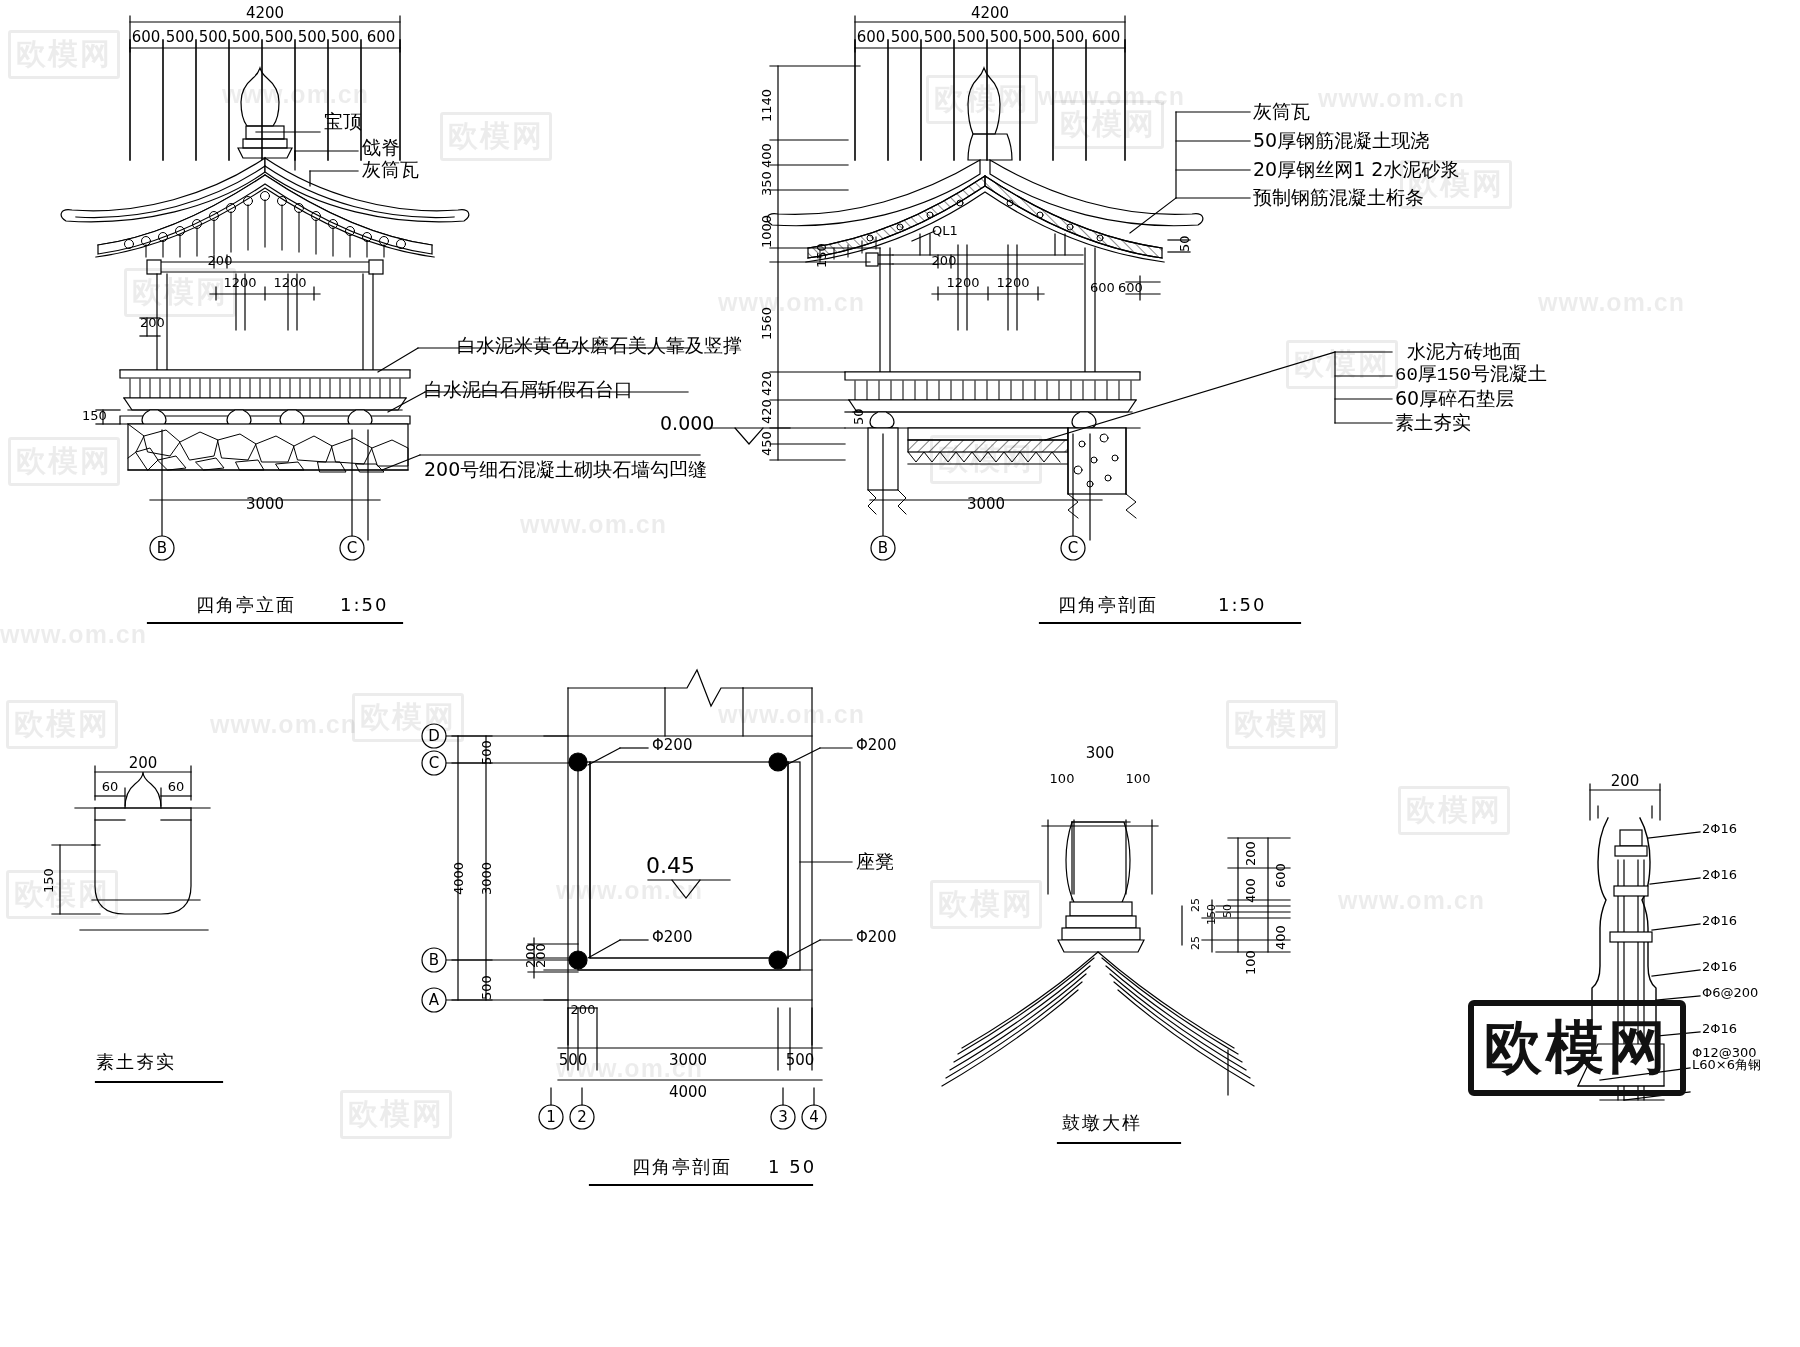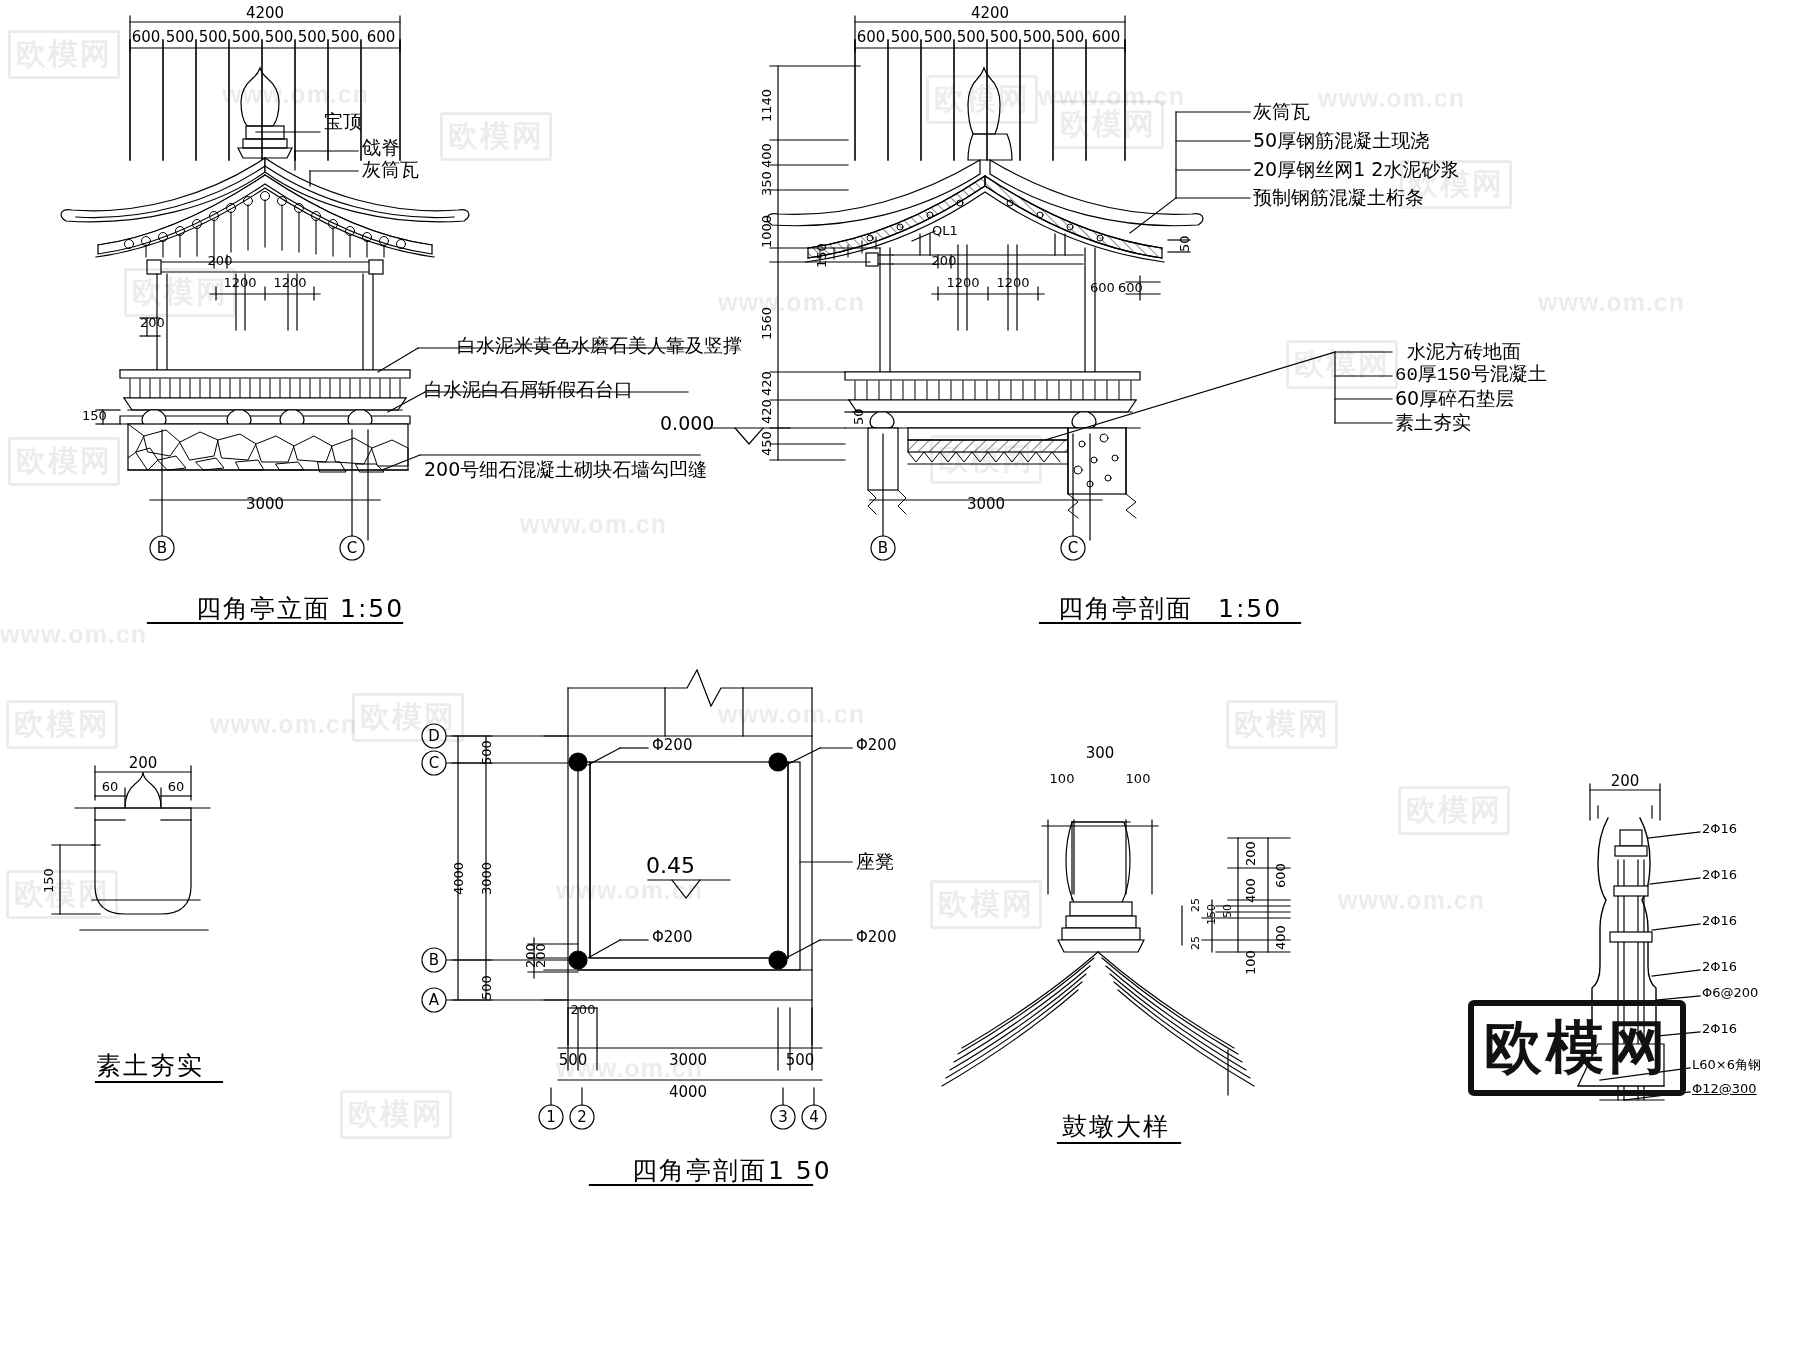--- a/index.html
+++ b/index.html
@@ -11,21 +11,21 @@
       white-space:nowrap;font-family:"Liberation Sans",sans-serif;}
   .wmcn{font-size:30px;letter-spacing:2px;border:3px solid #000;padding:1px 5px;border-radius:3px;opacity:.07;}
   .wmurl{font-size:25px;letter-spacing:1px;opacity:.07;}
   .bigwm{position:absolute;font-size:58px;font-weight:bold;color:#111;letter-spacing:4px;
          border:6px solid #111;padding:3px 10px;border-radius:6px;}
   .t{position:absolute;white-space:nowrap;font-family:"DejaVu Sans","Liberation Sans",sans-serif;
      color:#000;line-height:1;}
   .dim{font-size:15px;}
   .dimS{font-size:13px;}
   .cn{font-family:"DejaVu Sans",sans-serif;font-size:19px;}
-  .cnT{font-family:"DejaVu Sans",sans-serif;font-size:25px;letter-spacing:2px;}
+  .cnT{font-family:"DejaVu Sans",sans-serif;font-size:18px;letter-spacing:2px;}
   .rot{transform:rotate(-90deg);transform-origin:left top;}
   .ctr{transform:translateX(-50%);}
 </style>
 </head>
 <body>
 
 <div id="stage">
 
   <svg viewBox="0 0 1800 1347">
     <defs>
@@ -726,21 +726,21 @@
   <div class="t dimS rot" style="left:1190px;top:950px;font-size:11px;">25</div>
   <div class="t dimS rot" style="left:1244px;top:975px;">100</div>
 
   <div class="t dim ctr" style="left:1625px;top:774px;">200</div>
   <div class="t dimS" style="left:1702px;top:822px;">2Φ16</div>
   <div class="t dimS" style="left:1702px;top:868px;">2Φ16</div>
   <div class="t dimS" style="left:1702px;top:914px;">2Φ16</div>
   <div class="t dimS" style="left:1702px;top:960px;">2Φ16</div>
   <div class="t dimS" style="left:1702px;top:986px;">Φ6@200</div>
   <div class="t dimS" style="left:1692px;top:1058px;">L60×6角钢</div>
-  <div class="t dimS" style="left:1692px;top:1082px;text-decoration:underline;">Φ12@300</div>
+  <div class="t dimS" style="left:1692px;top:1046px;">Φ12@300</div>
   <div class="t dimS" style="left:1702px;top:1022px;">2Φ16</div>
 
   <div class="wm wmcn" style="left:8px;top:30px;">欧模网</div>
   <div class="wm wmcn" style="left:124px;top:268px;">欧模网</div>
   <div class="wm wmcn" style="left:8px;top:437px;">欧模网</div>
   <div class="wm wmcn" style="left:440px;top:112px;">欧模网</div>
   <div class="wm wmcn" style="left:352px;top:693px;">欧模网</div>
   <div class="wm wmcn" style="left:6px;top:700px;">欧模网</div>
   <div class="wm wmcn" style="left:6px;top:870px;">欧模网</div>
   <div class="wm wmcn" style="left:340px;top:1090px;">欧模网</div>

